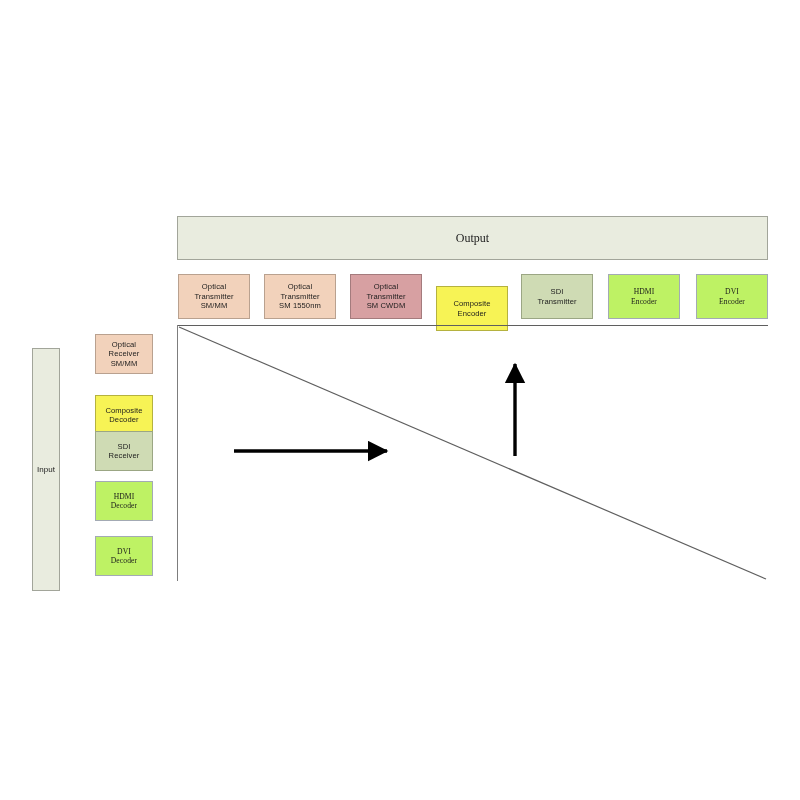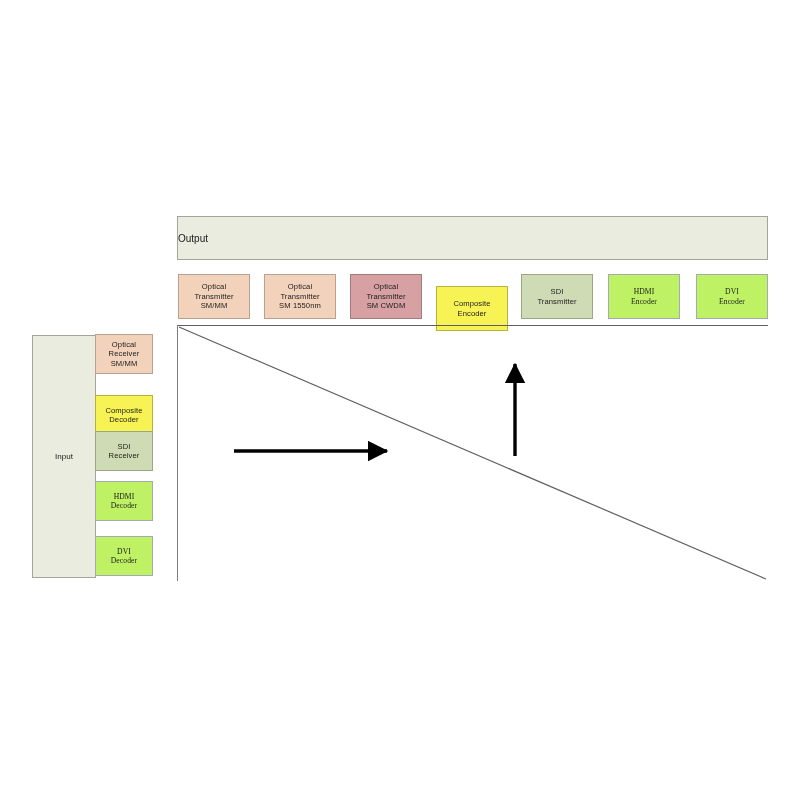--- a/index.html
+++ b/index.html
@@ -49,23 +49,24 @@
   .c-bluegray{ background: #bef264; border-color: #a3aab4; font-family: Liberation Serif, serif; }
 
   
   .bar-output {
     position: absolute;
     box-sizing: border-box;
     background: #e9ecdf;
     border: 1px solid #a2a59a;
     display: flex;
     align-items: center;
-    justify-content: flex-start;
-    font-size: 10px;
-    color: #1b1b1b;
+    justify-content: center;
+    font-size: 12px;
+    color: #1b1b1b;
+    font-family: Liberation Serif, serif;
   }
   .bar-input {
     position: absolute;
     box-sizing: border-box;
     background: #e9ecdf;
     border: 1px solid #a2a59a;
     display: flex;
     align-items: center;
     justify-content: center;
     font-size: 8px;
@@ -142,21 +143,21 @@
   <div class="box c-bluegray" style="left:608px; top:274px; width:72px; height:45px;">
     <span class="lbl">HDMI
 Encoder</span>
   </div>
 
   <div class="box c-bluegray" style="left:696px; top:274px; width:72px; height:45px;">
     <span class="lbl">DVI
 Encoder</span>
   </div>
 
-  <div class="bar-input" style="left:32px; top:335px; width:64px; height:243px;">
+  <div class="bar-input" style="left:32px; top:348px; width:28px; height:243px;">
     <span>Input</span>
   </div>
 
   <div class="box c-peach" style="left:95px; top:334px; width:58px; height:40px;">
     <span class="lbl">Optical
 Receiver
 SM/MM</span>
   </div>
 
   <div class="box c-yellow" style="left:95px; top:383px; width:58px; height:40px;">

